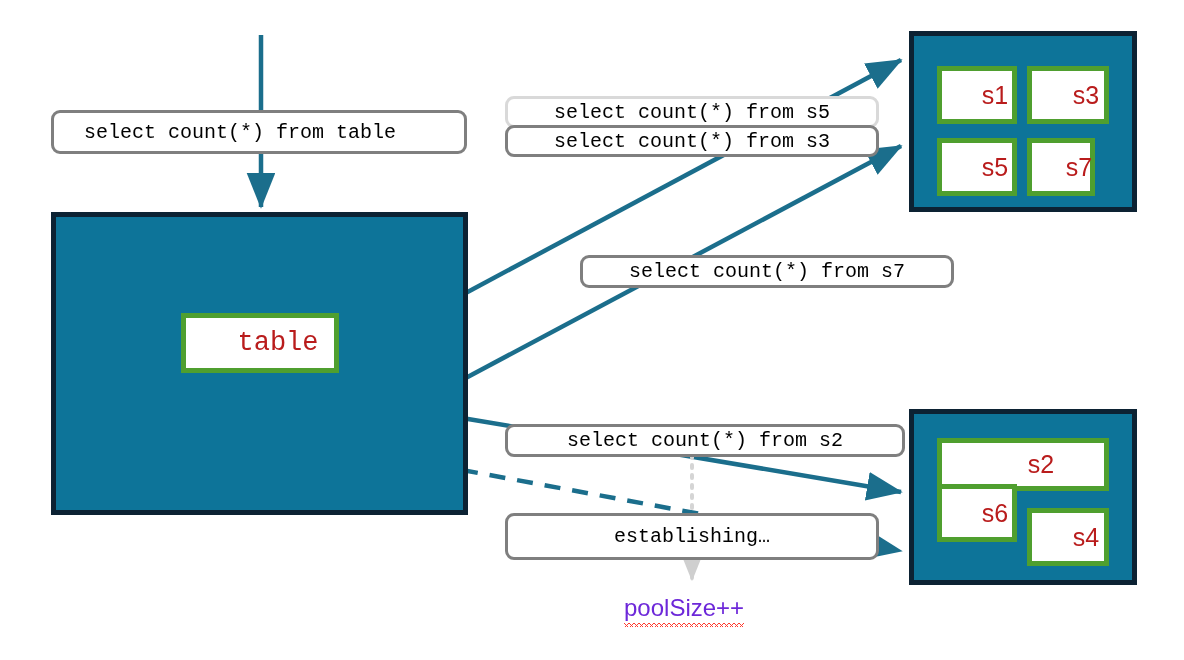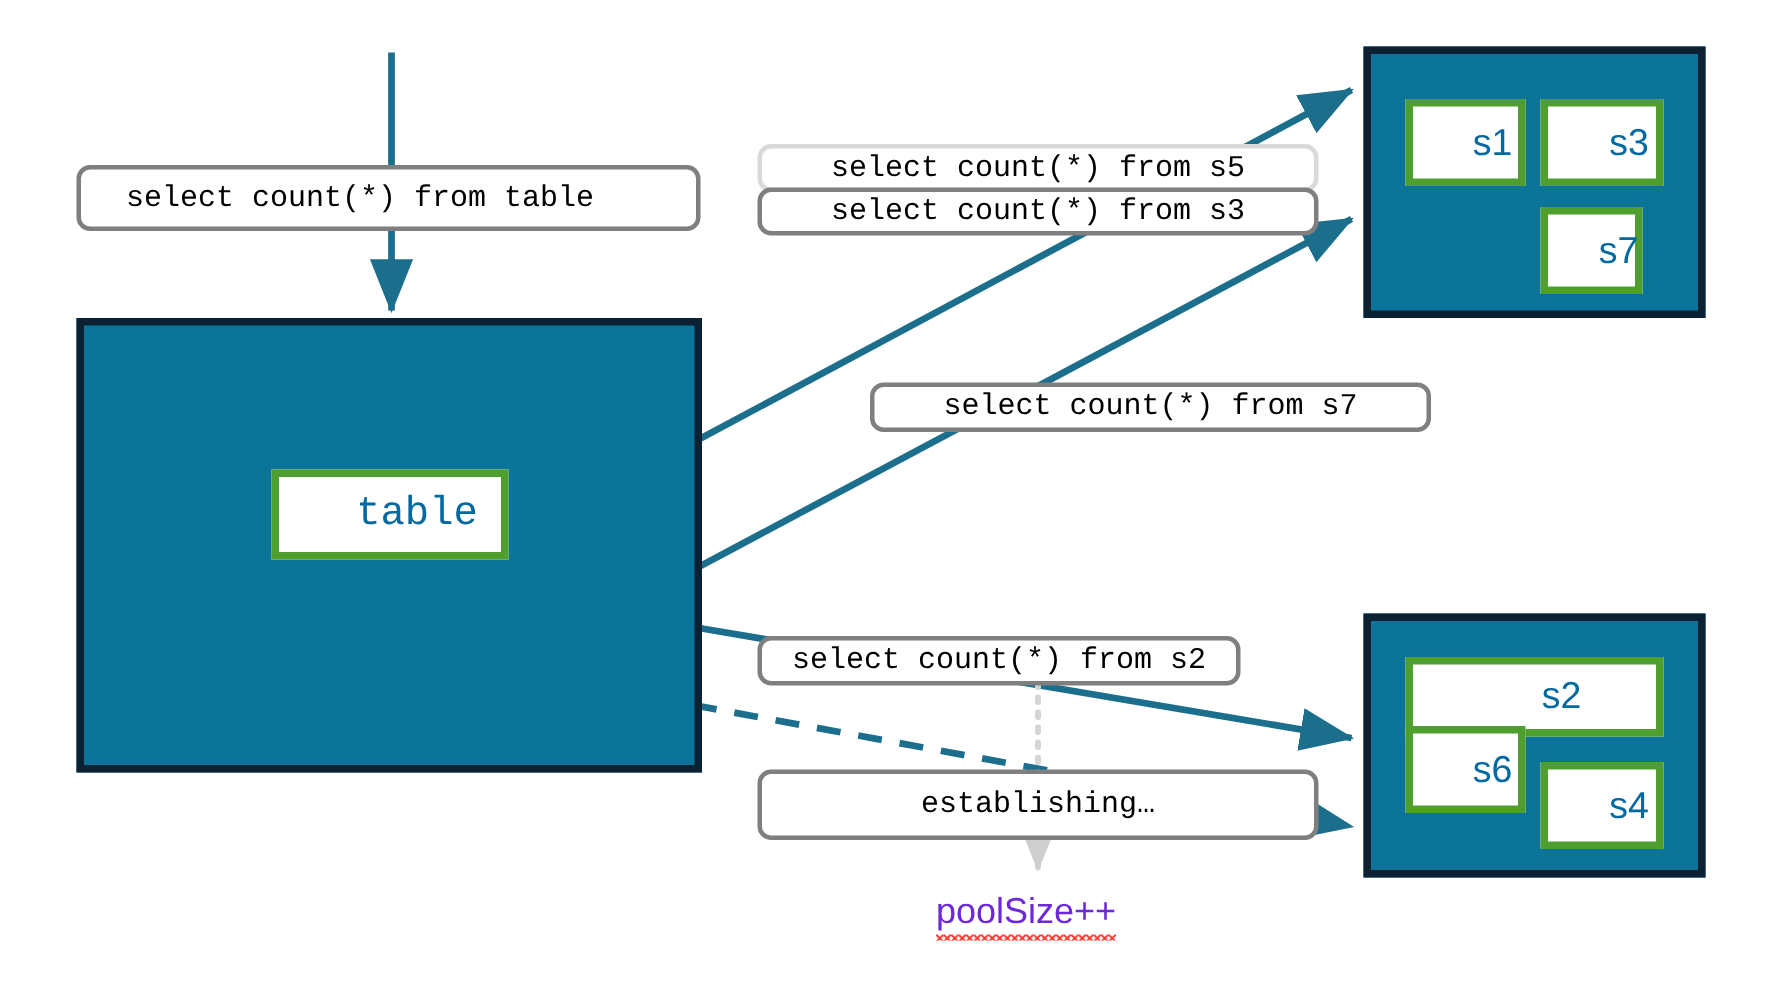--- a/index.html
+++ b/index.html
@@ -37,21 +37,21 @@
 
   
   .shard {
     position: absolute;
     background: #ffffff;
     border: 5px solid #4f9f2f;
     box-sizing: border-box;
     display: flex;
     align-items: center;
     justify-content: center;
-    color: #0369a1;
+    color: #b91c1c;
     font-family: "Liberation Sans", sans-serif;
     font-size: 25px;
     line-height: 1;
     padding-left: 36px;
   }
   .shard.mono {
     font-family: "Liberation Mono", monospace;
     font-size: 27px;
   }
 
@@ -136,35 +136,36 @@
   <div class="chip chip-left" style="left:51px; top:110px; width:416px; height:44px;">select count(*) from table</div>
 
   <div class="pool" style="left:51px; top:212px; width:417px; height:303px;">
   </div>
   <div class="shard mono" style="left:181px; top:313px; width:158px; height:60px;text-align:right;">table</div>
 
   <div class="pool" style="left:909px; top:31px; width:228px; height:181px;">
   </div>
   <div class="shard" style="left:937px; top:66px; width:80px; height:58px;">s1</div>
   <div class="shard" style="left:1027px; top:66px; width:82px; height:58px;">s3</div>
+  <div class="shard" style="left:937px; top:138px; width:80px; height:58px;">s5</div>
   <div class="shard" style="left:1027px; top:138px; width:68px; height:58px;">s7</div>
 
   <div class="pool" style="left:909px; top:409px; width:228px; height:176px;">
   </div>
   <div class="shard" style="left:937px; top:438px; width:172px; height:53px;">s2</div>
   <div class="shard" style="left:937px; top:484px; width:80px; height:58px;">s6</div>
   <div class="shard" style="left:1027px; top:508px; width:82px; height:58px;">s4</div>
 
   <div class="chip light" style="left:505px; top:96px; width:374px; height:32px;">select count(*) from s5</div>
 
   <div class="chip" style="left:505px; top:125px; width:374px; height:32px;">select count(*) from s3</div>
 
   <div class="chip" style="left:580px; top:255px; width:374px; height:33px;">select count(*) from s7</div>
 
-  <div class="chip" style="left:505px; top:424px; width:322px; height:33px;">select count(*) from s2</div>
+  <div class="chip" style="left:505px; top:424px; width:400px; height:33px;">select count(*) from s2</div>
 
   <div class="chip" style="left:505px; top:513px; width:374px; height:47px;">establishing…</div>
 
   <div class="annotation" style="left:624px; top:594px;">
     <span class="squiggle">poolSize++</span>
   </div>
 
 </div>
 
 </body></html>

